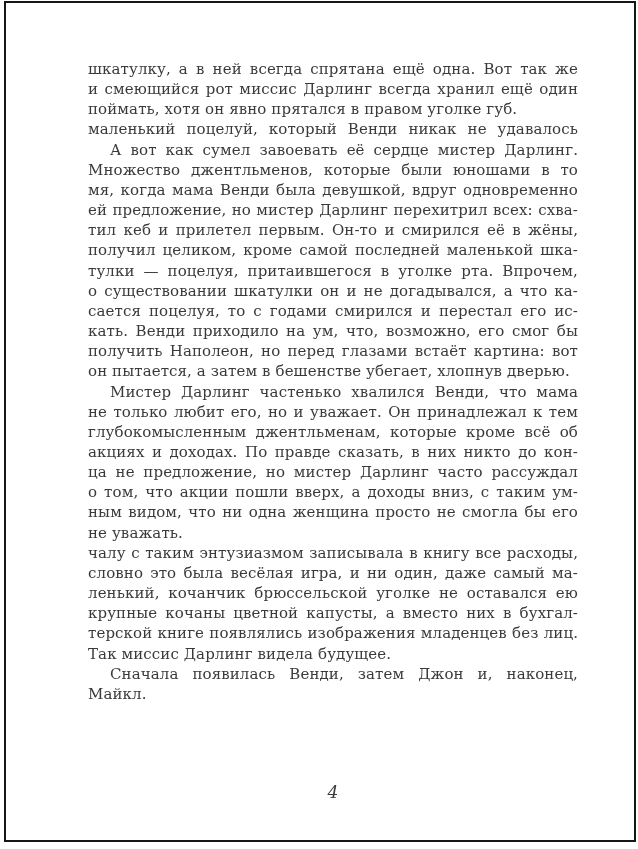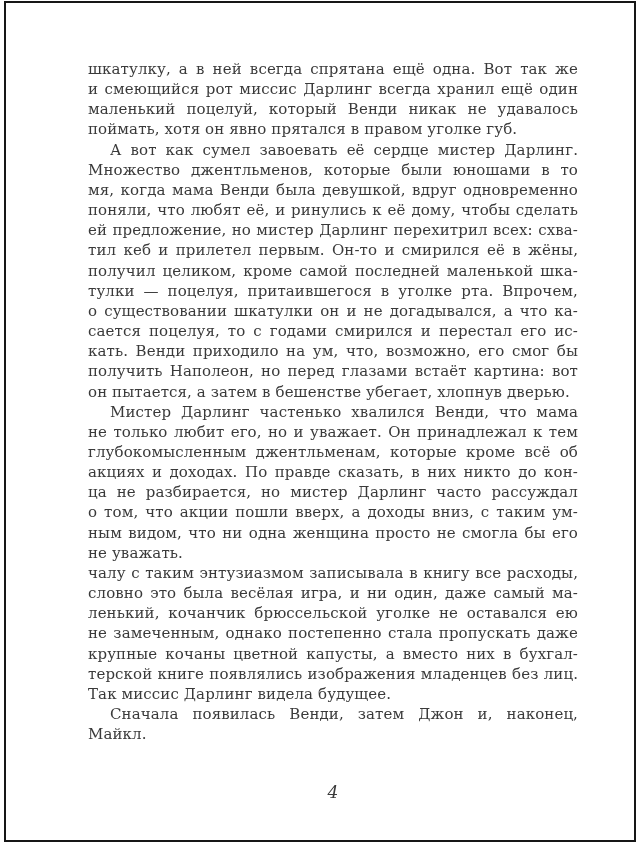--- a/index.html
+++ b/index.html
@@ -62,53 +62,51 @@
 </style>
 </head>
 <body style="background: rgb(255, 255, 255);">
 
 <div class="page-frame"></div>
 
 <div class="text-block">
     <div class="paragraph">
       <div class="line">шкатулку, а в ней всегда спрятана ещё одна. Вот так же</div>
       <div class="line">и смеющийся рот миссис Дарлинг всегда хранил ещё один</div>
+      <div class="line last">поймать, хотя он явно прятался в правом уголке губ.</div>
       <div class="line">маленький поцелуй, который Венди никак не удавалось</div>
-      <div class="line last">поймать, хотя он явно прятался в правом уголке губ.</div>
     </div>
     <div class="paragraph">
       <div class="line indent">А вот как сумел завоевать её сердце мистер Дарлинг.</div>
       <div class="line">Множество джентльменов, которые были юношами в то вре-</div>
       <div class="line">мя, когда мама Венди была девушкой, вдруг одновременно</div>
-      <div class="line">поняли, что любят её, и ринулись к её дому, чтобы сделать</div>
       <div class="line">ей предложение, но мистер Дарлинг перехитрил всех: схва-</div>
       <div class="line">тил кеб и прилетел первым. Он-то и смирился её в жёны,</div>
       <div class="line">получил целиком, кроме самой последней маленькой шка-</div>
       <div class="line">тулки — поцелуя, притаившегося в уголке рта. Впрочем,</div>
       <div class="line">о существовании шкатулки он и не догадывался, а что ка-</div>
       <div class="line">сается поцелуя, то с годами смирился и перестал его ис-</div>
       <div class="line">кать. Венди приходило на ум, что, возможно, его смог бы</div>
       <div class="line">получить Наполеон, но перед глазами встаёт картина: вот</div>
       <div class="line last">он пытается, а затем в бешенстве убегает, хлопнув дверью.</div>
     </div>
     <div class="paragraph">
       <div class="line indent">Мистер Дарлинг частенько хвалился Венди, что мама</div>
       <div class="line">не только любит его, но и уважает. Он принадлежал к тем</div>
       <div class="line">глубокомысленным джентльменам, которые кроме всё об</div>
       <div class="line">акциях и доходах. По правде сказать, в них никто до кон-</div>
-      <div class="line">ца не разбирается, но мистер Дарлинг часто рассуждал</div>
+      <div class="line">ца не предложение, но мистер Дарлинг часто рассуждал</div>
       <div class="line">о том, что акции пошли вверх, а доходы вниз, с таким ум-</div>
       <div class="line">ным видом, что ни одна женщина просто не смогла бы его</div>
       <div class="line last">не уважать.</div>
     </div>
     <div class="paragraph">
       <div class="line">чалу с таким энтузиазмом записывала в книгу все расходы,</div>
       <div class="line">словно это была весёлая игра, и ни один, даже самый ма-</div>
       <div class="line">ленький, кочанчик брюссельской уголке не оставался ею</div>
-      <div class="line">не замеченным, однако постепенно стала пропускать даже</div>
       <div class="line">крупные кочаны цветной капусты, а вместо них в бухгал-</div>
       <div class="line">терской книге появлялись изображения младенцев без лиц.</div>
       <div class="line last">Так миссис Дарлинг видела будущее.</div>
     </div>
     <div class="paragraph">
       <div class="line indent">Сначала появилась Венди, затем Джон и, наконец,</div>
       <div class="line last">Майкл.</div>
     </div>
   </div>
 

